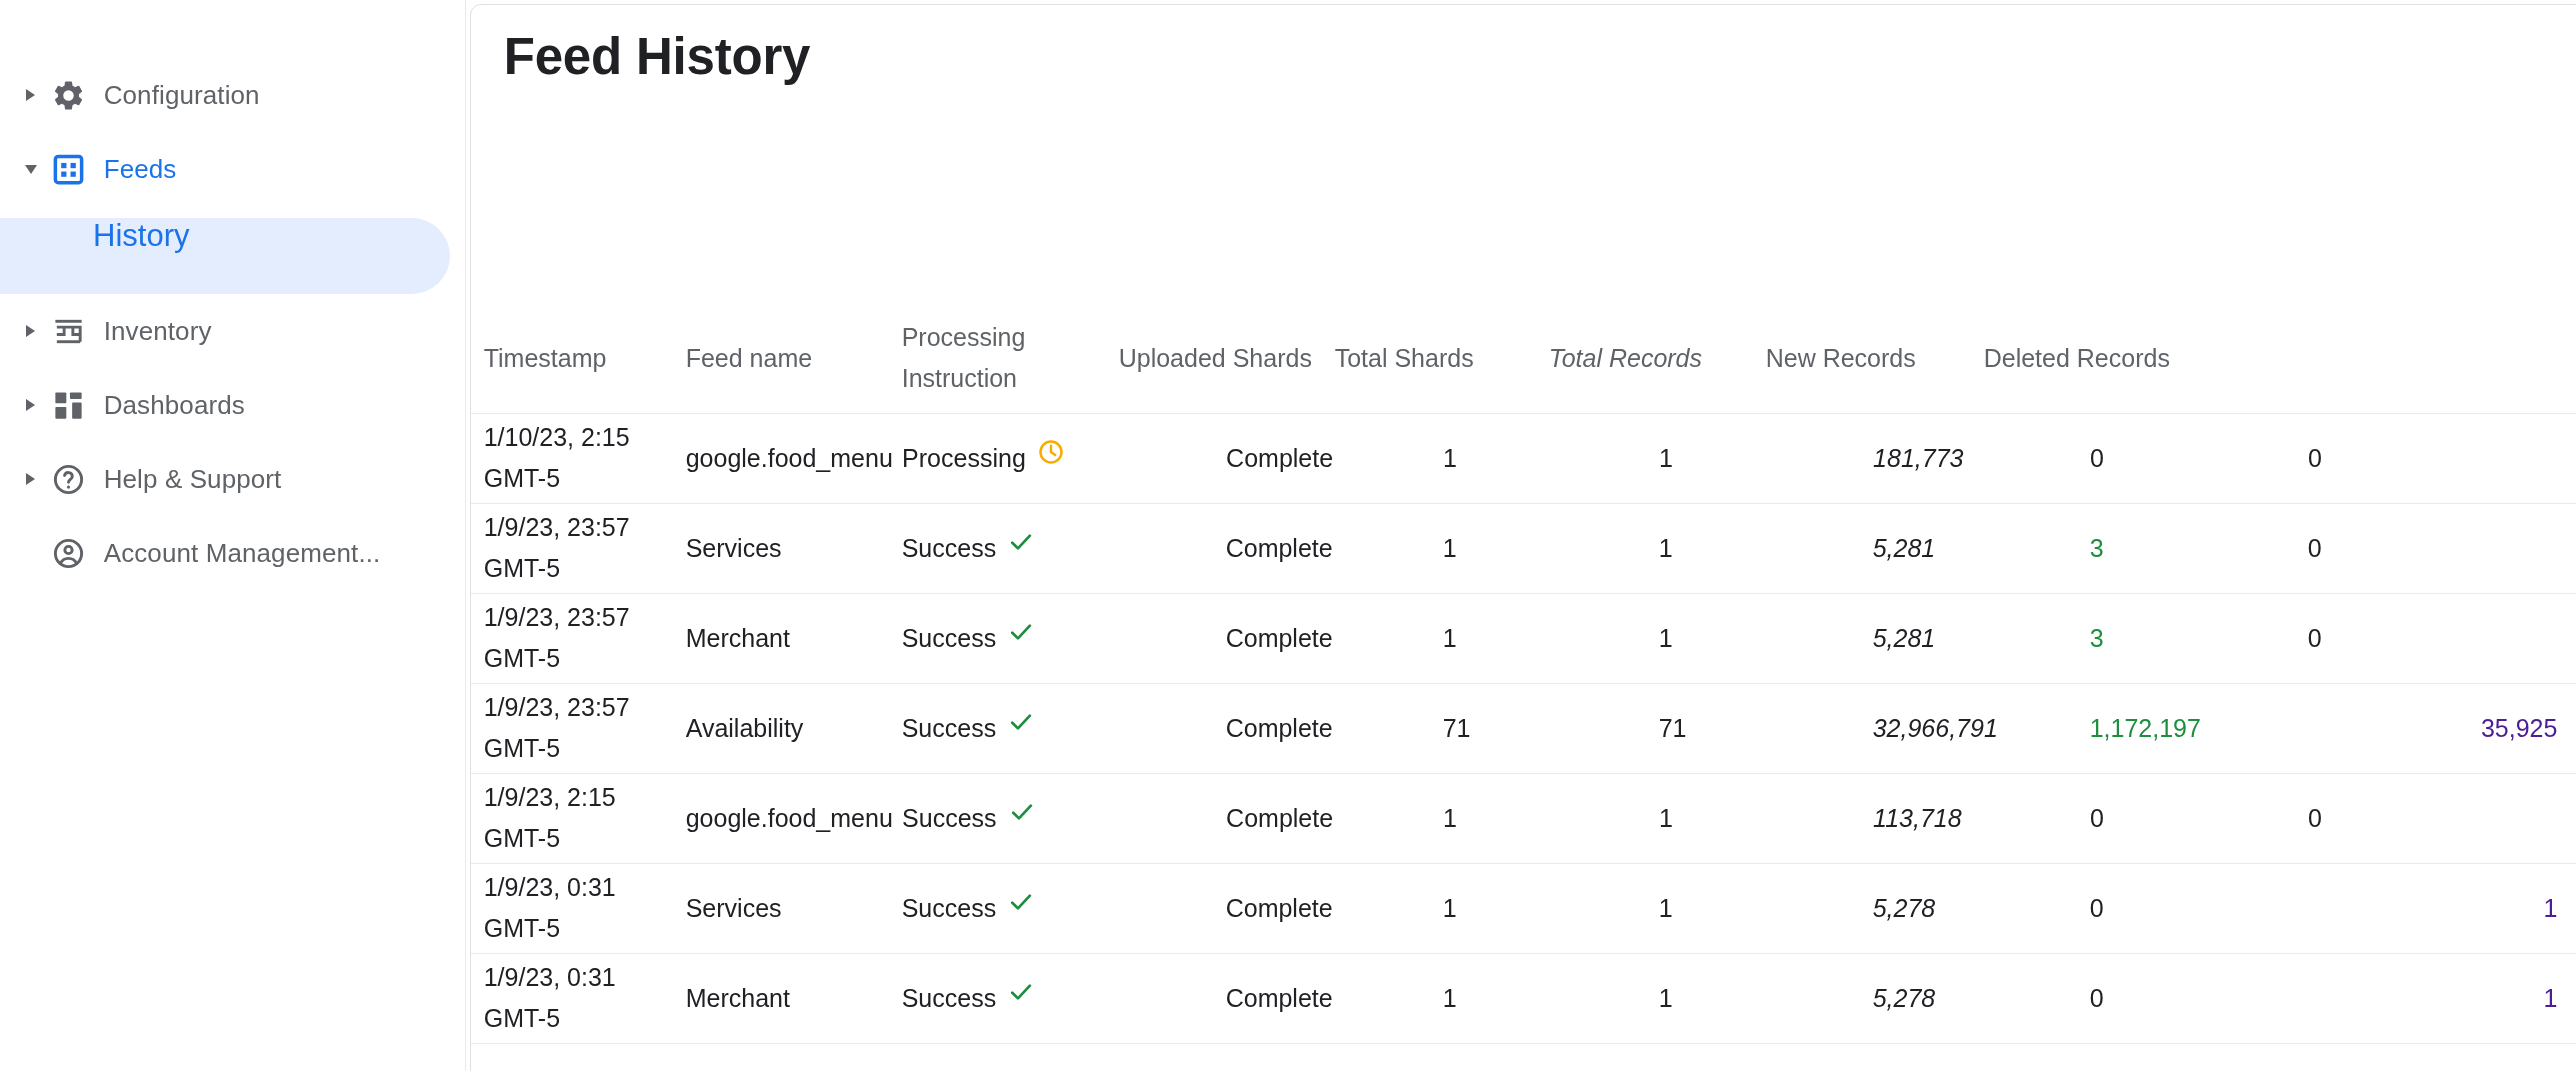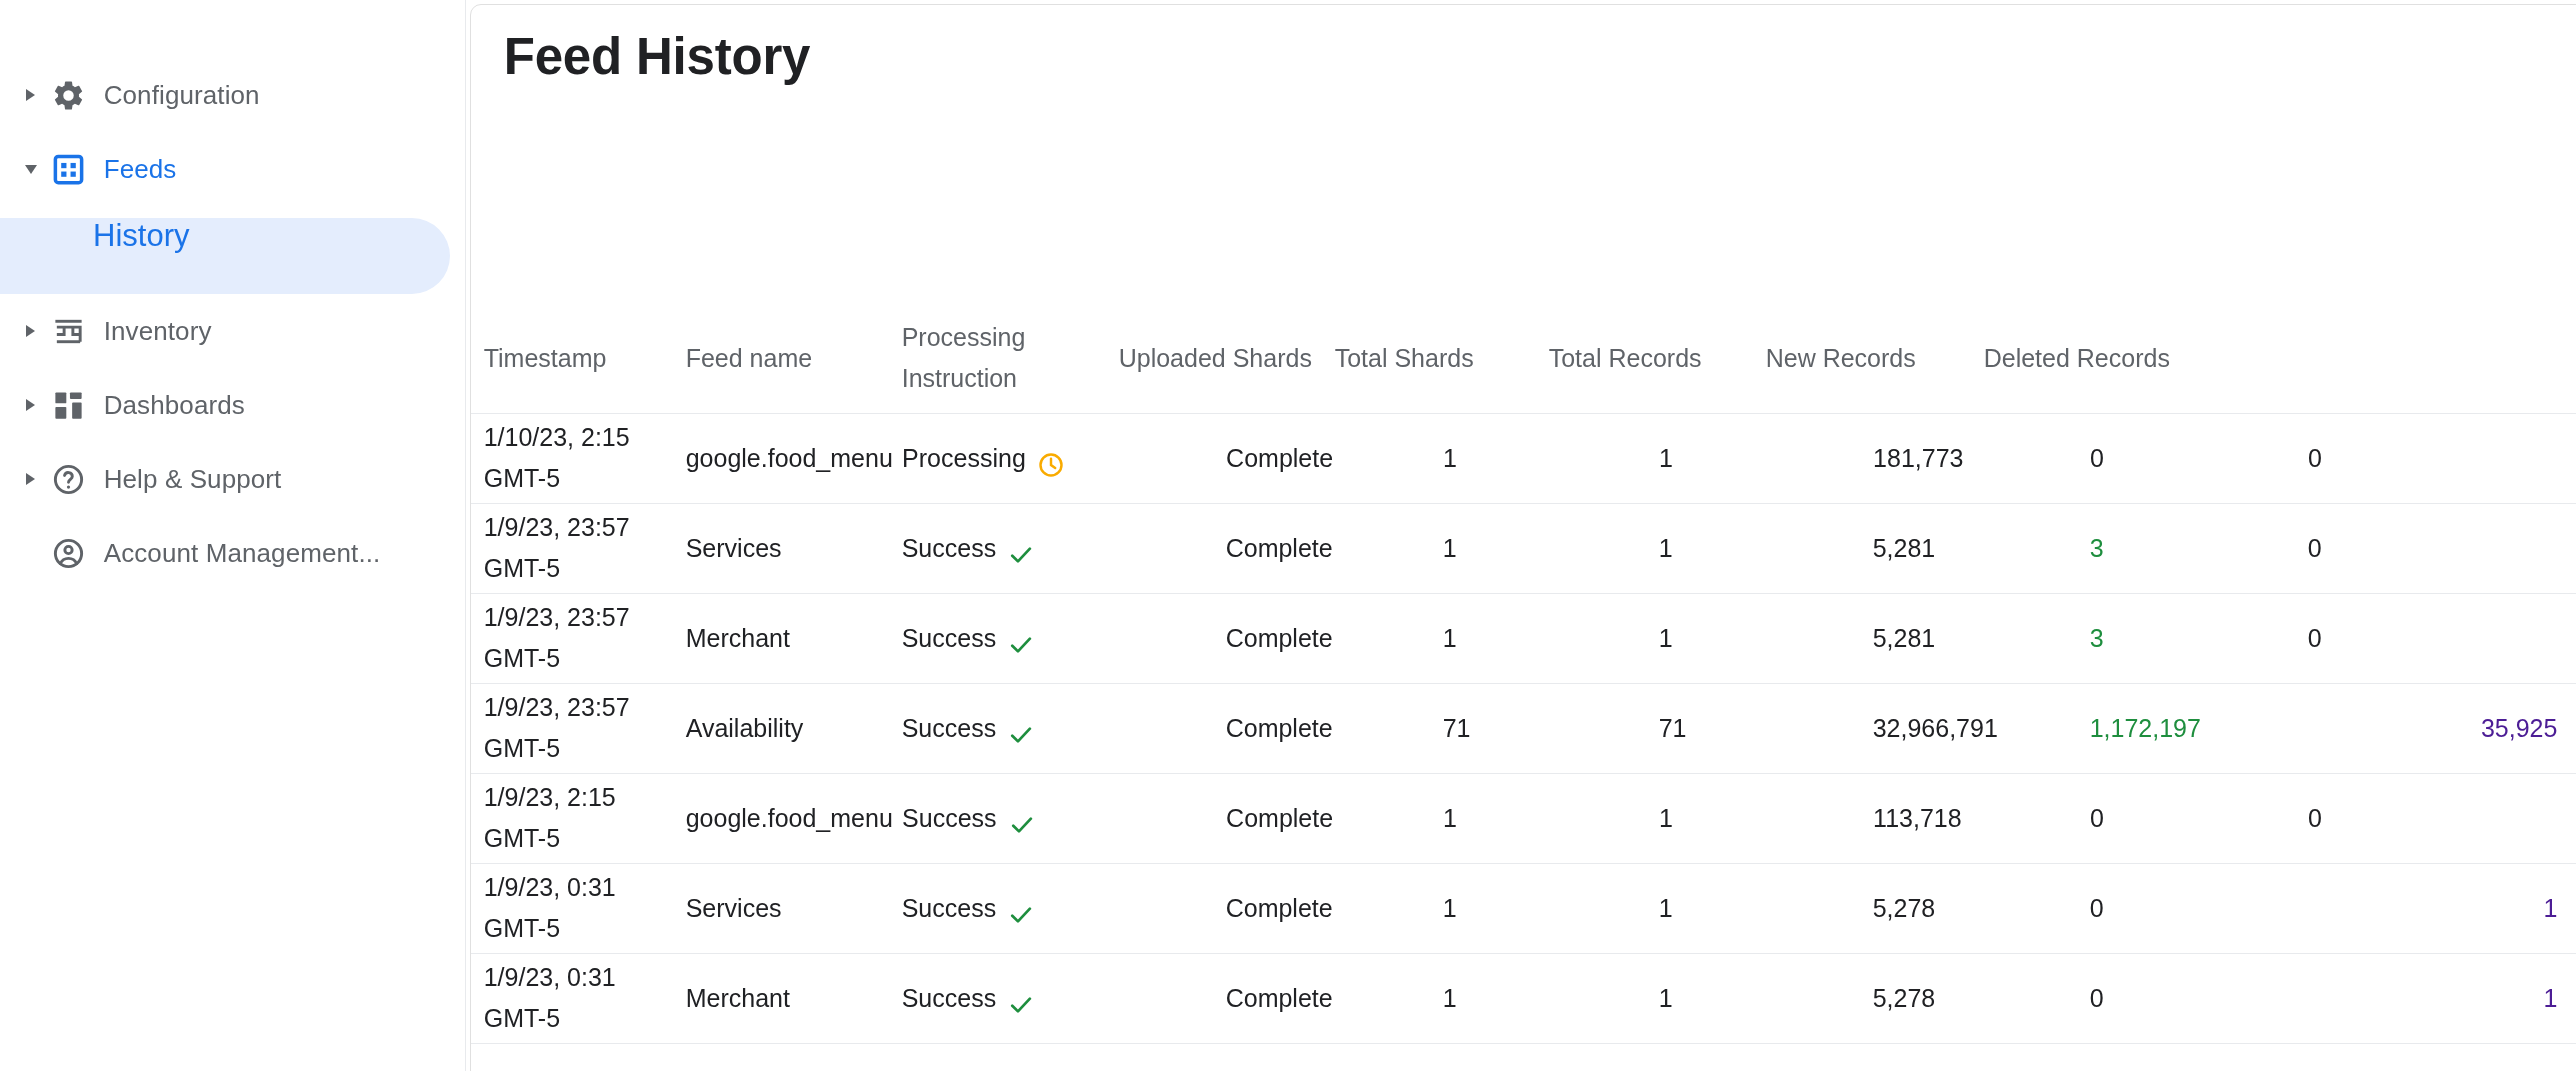--- a/index.html
+++ b/index.html
@@ -208,27 +208,27 @@
     font-size: 25px;
     line-height: 41px;
   }
   
   .c-ts   { flex: 0 0 215px; padding-left: 13px; }
   .c-fn   { flex: 0 0 216px; }
   .c-st   { flex: 0 0 324px; }
   .c-pi   { flex: 0 0 217px; }
   .c-us   { flex: 0 0 216px; }
   .c-tsh  { flex: 0 0 214px; }
-  .c-tr   { flex: 0 0 217px; }
+  .c-tr   { flex: 0 0 217px; font-style: italic; }
   .c-nr   { flex: 0 0 218px; }
   .c-dr   { flex: 0 0 259px; }
 
   .status-cell {
     display: flex;
-    align-items: flex-end;
+    align-items: flex-start;
     gap: 11px;
   }
   .check-icon { color: #1e8e3e; display: inline-flex; }
   .clock-icon { color: #f9ab00; display: inline-flex; }
   .num-pos { color: #1e8e3e; }
   .num-neg { color: #4c1d95; text-align: right; }
 </style>
 </head>
 <body>
 

